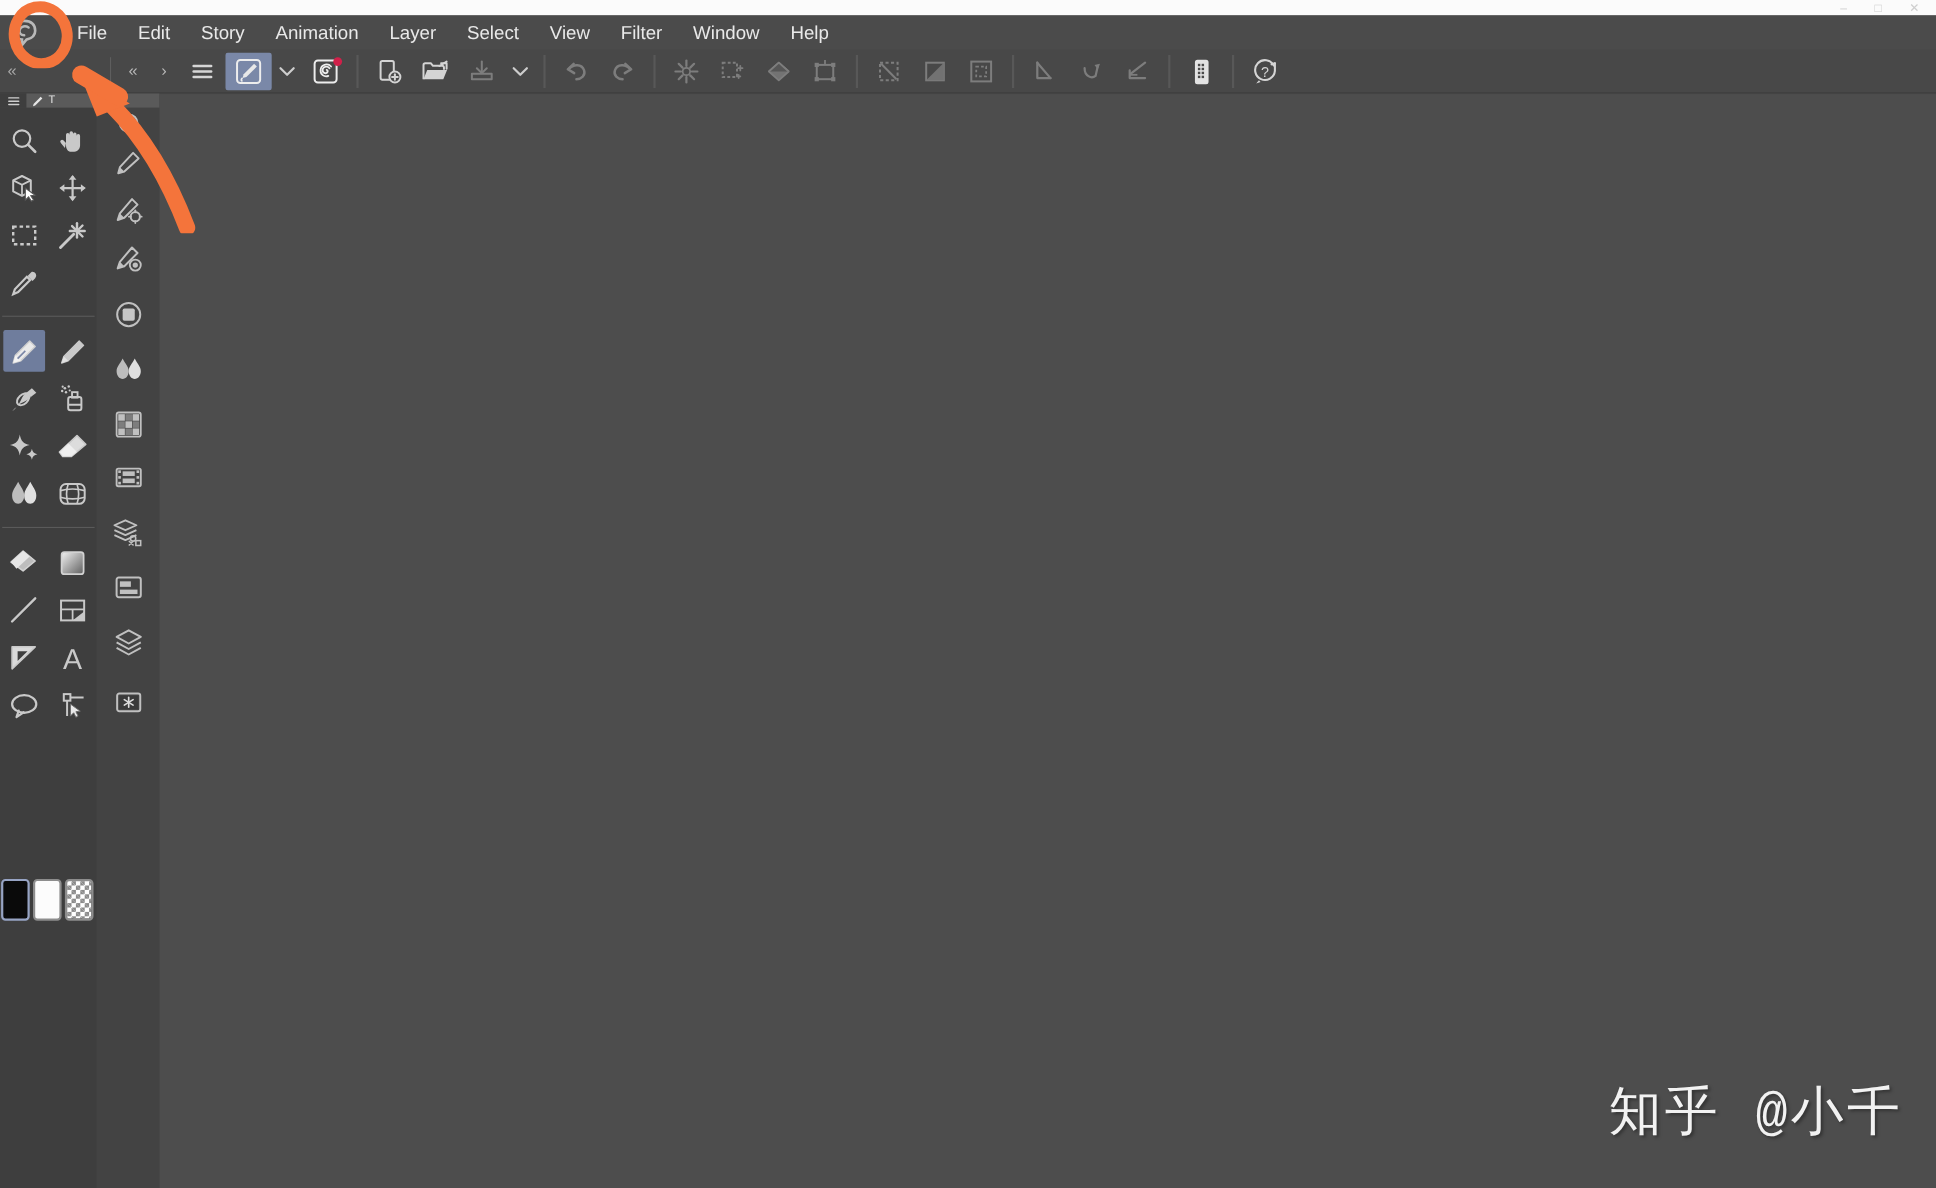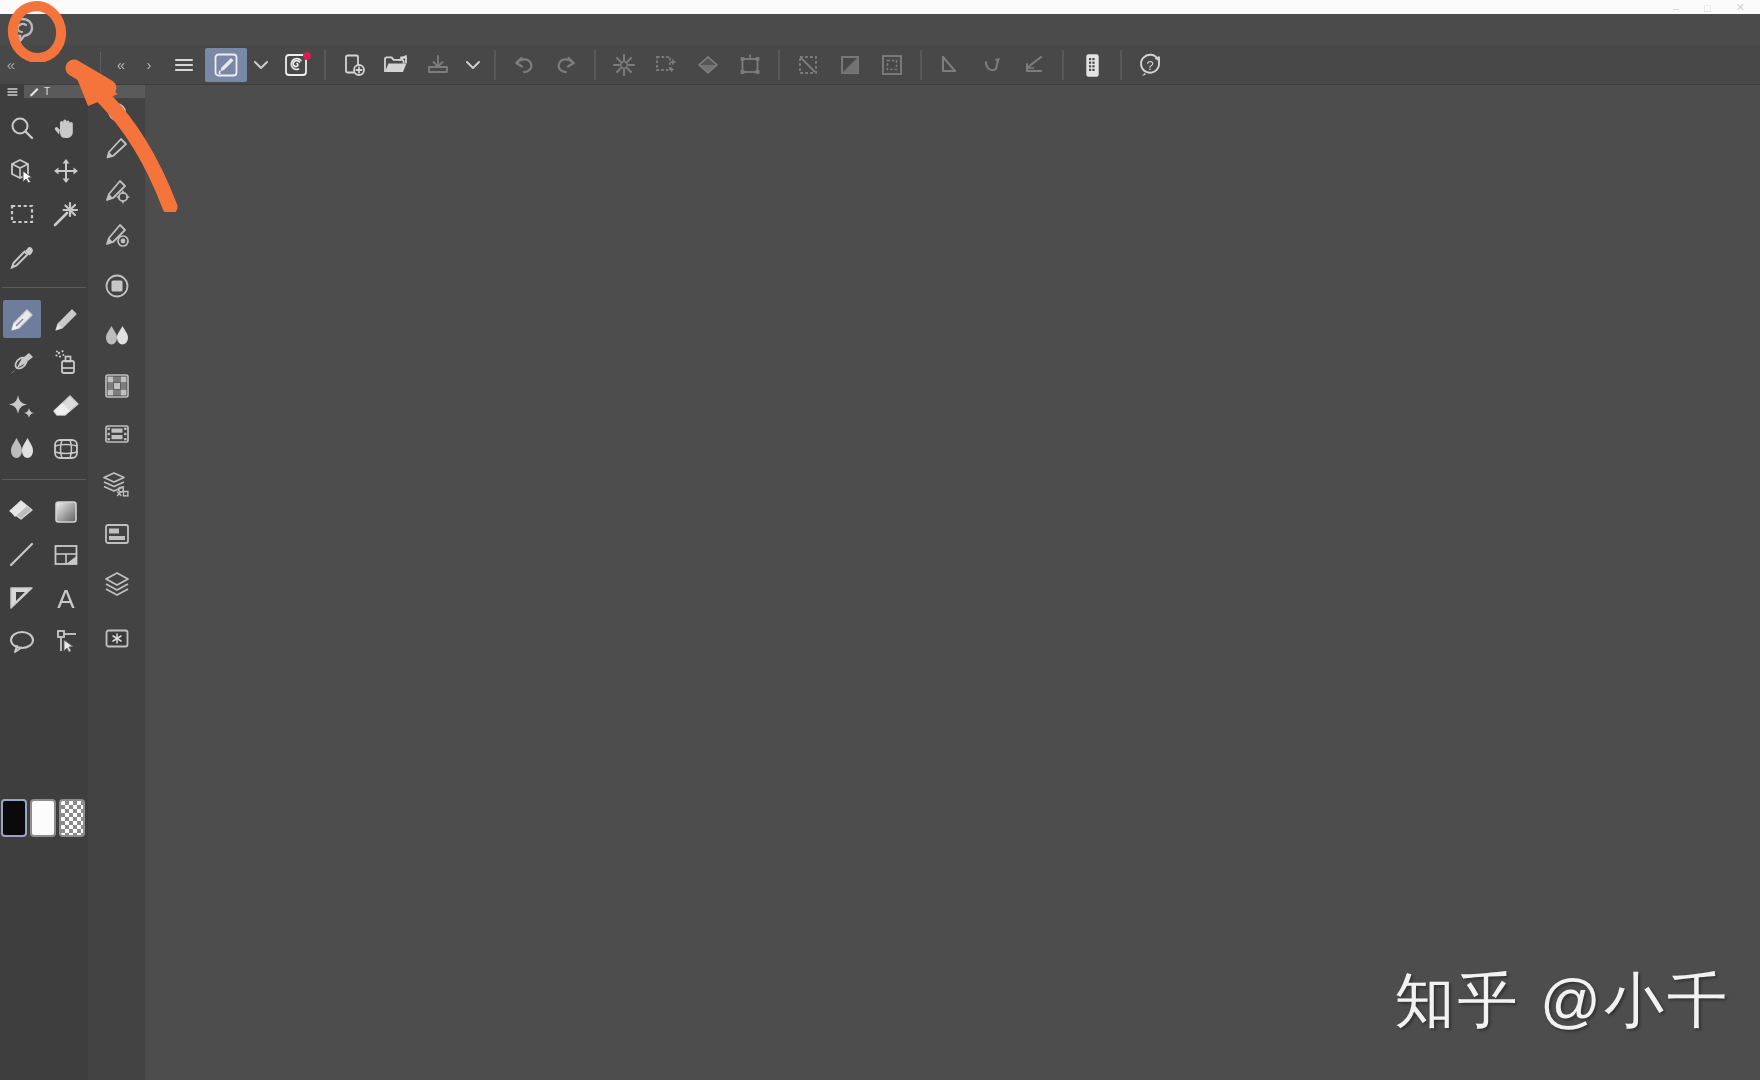--- a/index.html
+++ b/index.html
@@ -133,22 +133,22 @@
   .annot-circle {
     left: 6px; top: 0px; width: 62px; height: 62px;
   }
   .annot-arrow {
     left: 48px; top: 42px; width: 140px; height: 170px;
   }
 
   
   .watermark {
     position: absolute; right: 30px; bottom: 38px;
-    font-size: 60px; color: #f2f2f2; letter-spacing: 3px;
-    font-family: Liberation Sans, sans-serif;
+    font-size: 48px; color: #f2f2f2; letter-spacing: 3px;
+    font-family: Liberation Mono, monospace;
     text-shadow: 2px 2px 3px rgba(0,0,0,0.35);
     white-space: nowrap;
   }
 </style>
 </head>
 <body>
 
 <div id="app">
 
   <div class="os-strip">
@@ -158,20 +158,32 @@
       <span>✕</span>
     </div>
   </div>
 
   <div class="menubar">
     <div class="app-logo-slot">
       <svg width="44" height="31" viewBox="0 0 44 31">
         <path d="M22 5 C14 5 11 10 11 14 C11 19 15 22 20 22 L20 27 L24 22 C29 21 32 18 32 14 C32 9 29 5 22 5 Z" fill="none" stroke="#b9b9b9" stroke-width="2.4"></path>
         <path d="M26 11 C23 9 19 10 18 13 C17 16 19 18 22 18" fill="none" stroke="#b9b9b9" stroke-width="2.2" stroke-linecap="round"></path>
       </svg>
+    </div>
+    <div class="menubar-items">
+      <div class="menu-item">File</div>
+      <div class="menu-item">Edit</div>
+      <div class="menu-item">Story</div>
+      <div class="menu-item">Animation</div>
+      <div class="menu-item">Layer</div>
+      <div class="menu-item">Select</div>
+      <div class="menu-item">View</div>
+      <div class="menu-item">Filter</div>
+      <div class="menu-item">Window</div>
+      <div class="menu-item">Help</div>
     </div>
   </div>
 
   <div class="cmdbar">
     <div class="cmd-collapse-left">«</div>
     <div class="cmd-gap"></div>
     <div class="vsep"></div>
     <div class="cmd-nav">«</div>
     <div class="cmd-nav">›</div>
 

